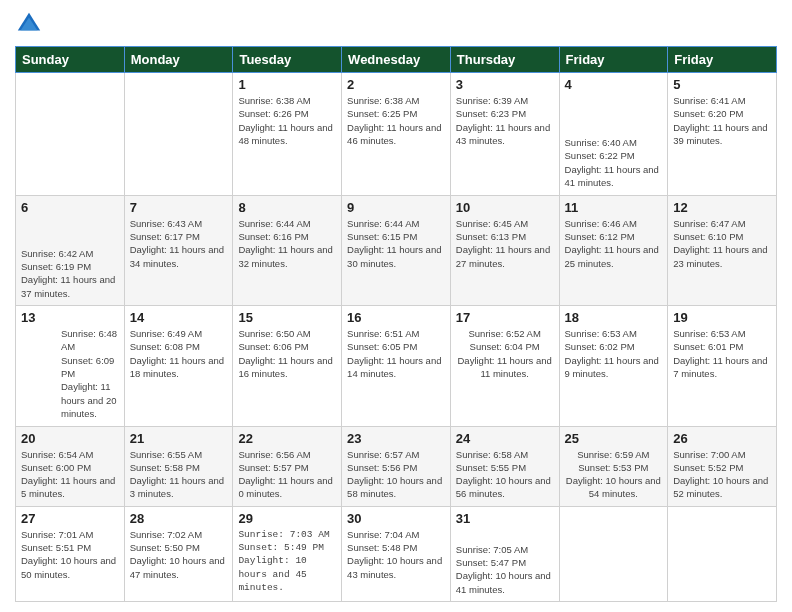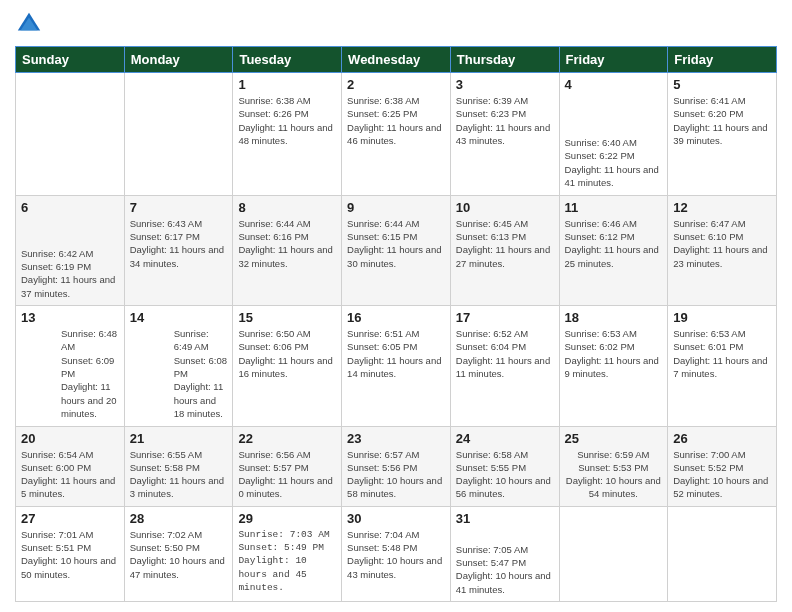--- a/index.html
+++ b/index.html
@@ -203,39 +203,39 @@
         </tr>
         <tr>
           <td>
             <span class="day-num">13</span>
             <div class="day-detail" style="white-space: pre-line; margin-left: 40px;">Sunrise: 6:48 AM
 Sunset: 6:09 PM
 Daylight: 11 hours and 20 minutes.</div>
           </td>
           <td>
             <span class="day-num">14</span>
-            <div class="day-detail" style="white-space: pre-line; margin-left: 44px;">Sunrise: 6:49 AM
+            <div class="day-detail" style="white-space: pre-line;">Sunrise: 6:49 AM
 Sunset: 6:08 PM
 Daylight: 11 hours and 18 minutes.</div>
           </td>
           <td>
             <span class="day-num">15</span>
             <div class="day-detail" style="white-space: pre-line;">Sunrise: 6:50 AM
 Sunset: 6:06 PM
 Daylight: 11 hours and 16 minutes.</div>
           </td>
           <td>
             <span class="day-num">16</span>
             <div class="day-detail" style="white-space: pre-line;">Sunrise: 6:51 AM
 Sunset: 6:05 PM
 Daylight: 11 hours and 14 minutes.</div>
           </td>
           <td>
             <span class="day-num">17</span>
-            <div class="day-detail" style="white-space: pre-line;">Sunrise: 6:52 AM
+            <div class="day-detail" style="white-space: pre-line; text-align: center;">Sunrise: 6:52 AM
 Sunset: 6:04 PM
 Daylight: 11 hours and 11 minutes.</div>
           </td>
           <td>
             <span class="day-num">18</span>
             <div class="day-detail" style="white-space: pre-line;">Sunrise: 6:53 AM
 Sunset: 6:02 PM
 Daylight: 11 hours and 9 minutes.</div>
           </td>
           <td>

